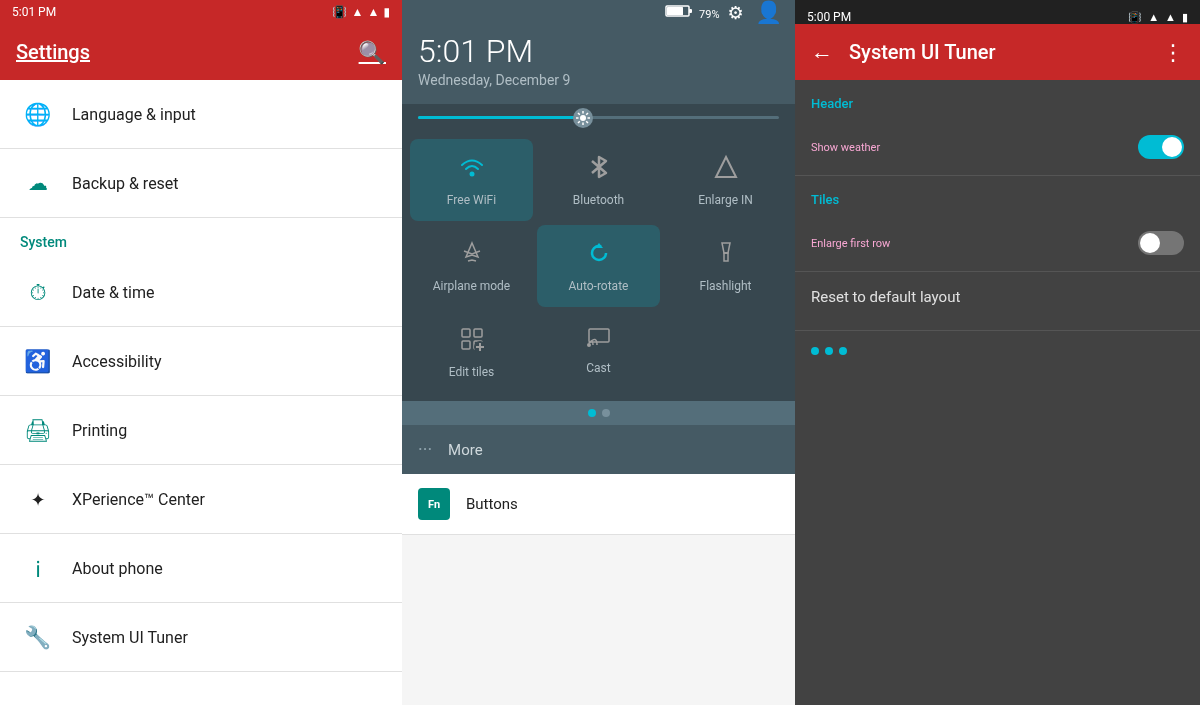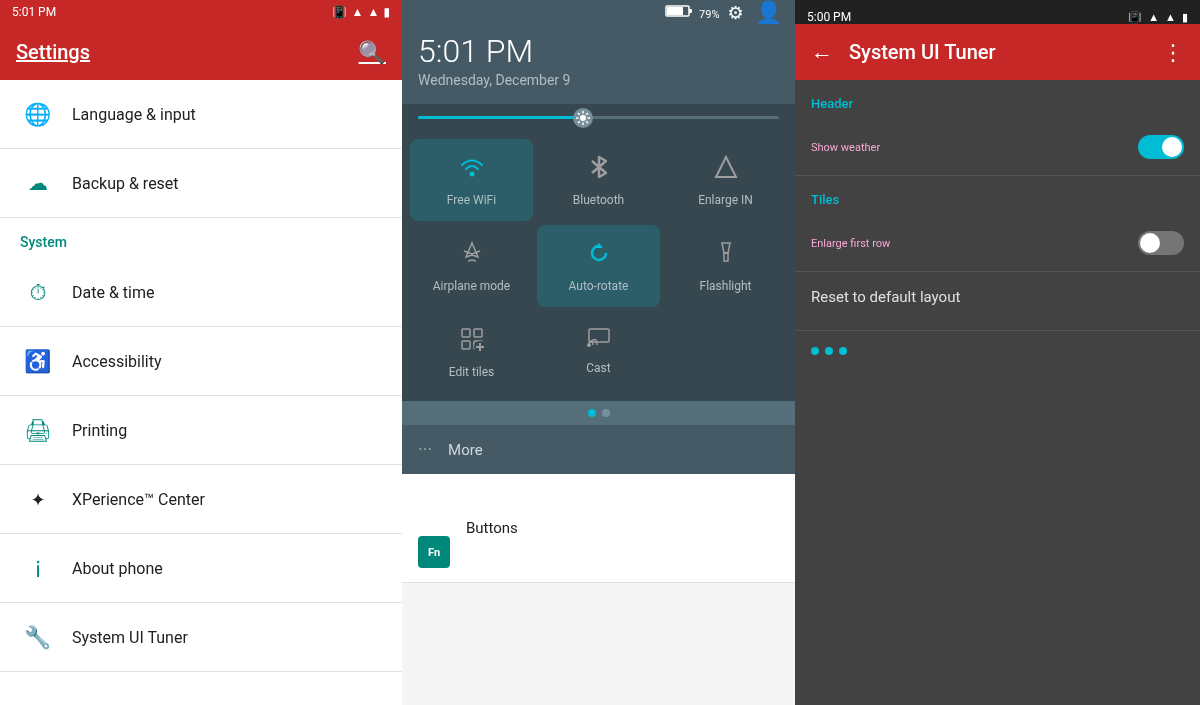--- a/index.html
+++ b/index.html
@@ -585,21 +585,21 @@
     <div class="qs-dot"></div>
   </div>
 
   <div class="qs-more">
     <span class="qs-more-dots">···</span>
     <span>More</span>
   </div>
 
   <div class="qs-device-section">
     <div class="qs-device-item">
-      <div class="qs-device-item-icon" style="font-size:11px;margin-top:48px;">Fn</div>
+      <div class="qs-device-item-icon" style="font-size:11px;">Fn</div>
       <span class="qs-device-item-label">Buttons</span>
     </div>
   </div>
 </div>
 
 <div class="panel-tuner">
   <div class="tuner-status-bar">
     <span>5:00 PM</span>
     <div style="display:flex;align-items:center;gap:6px;">
       <span style="font-size:11px;">📳</span>

